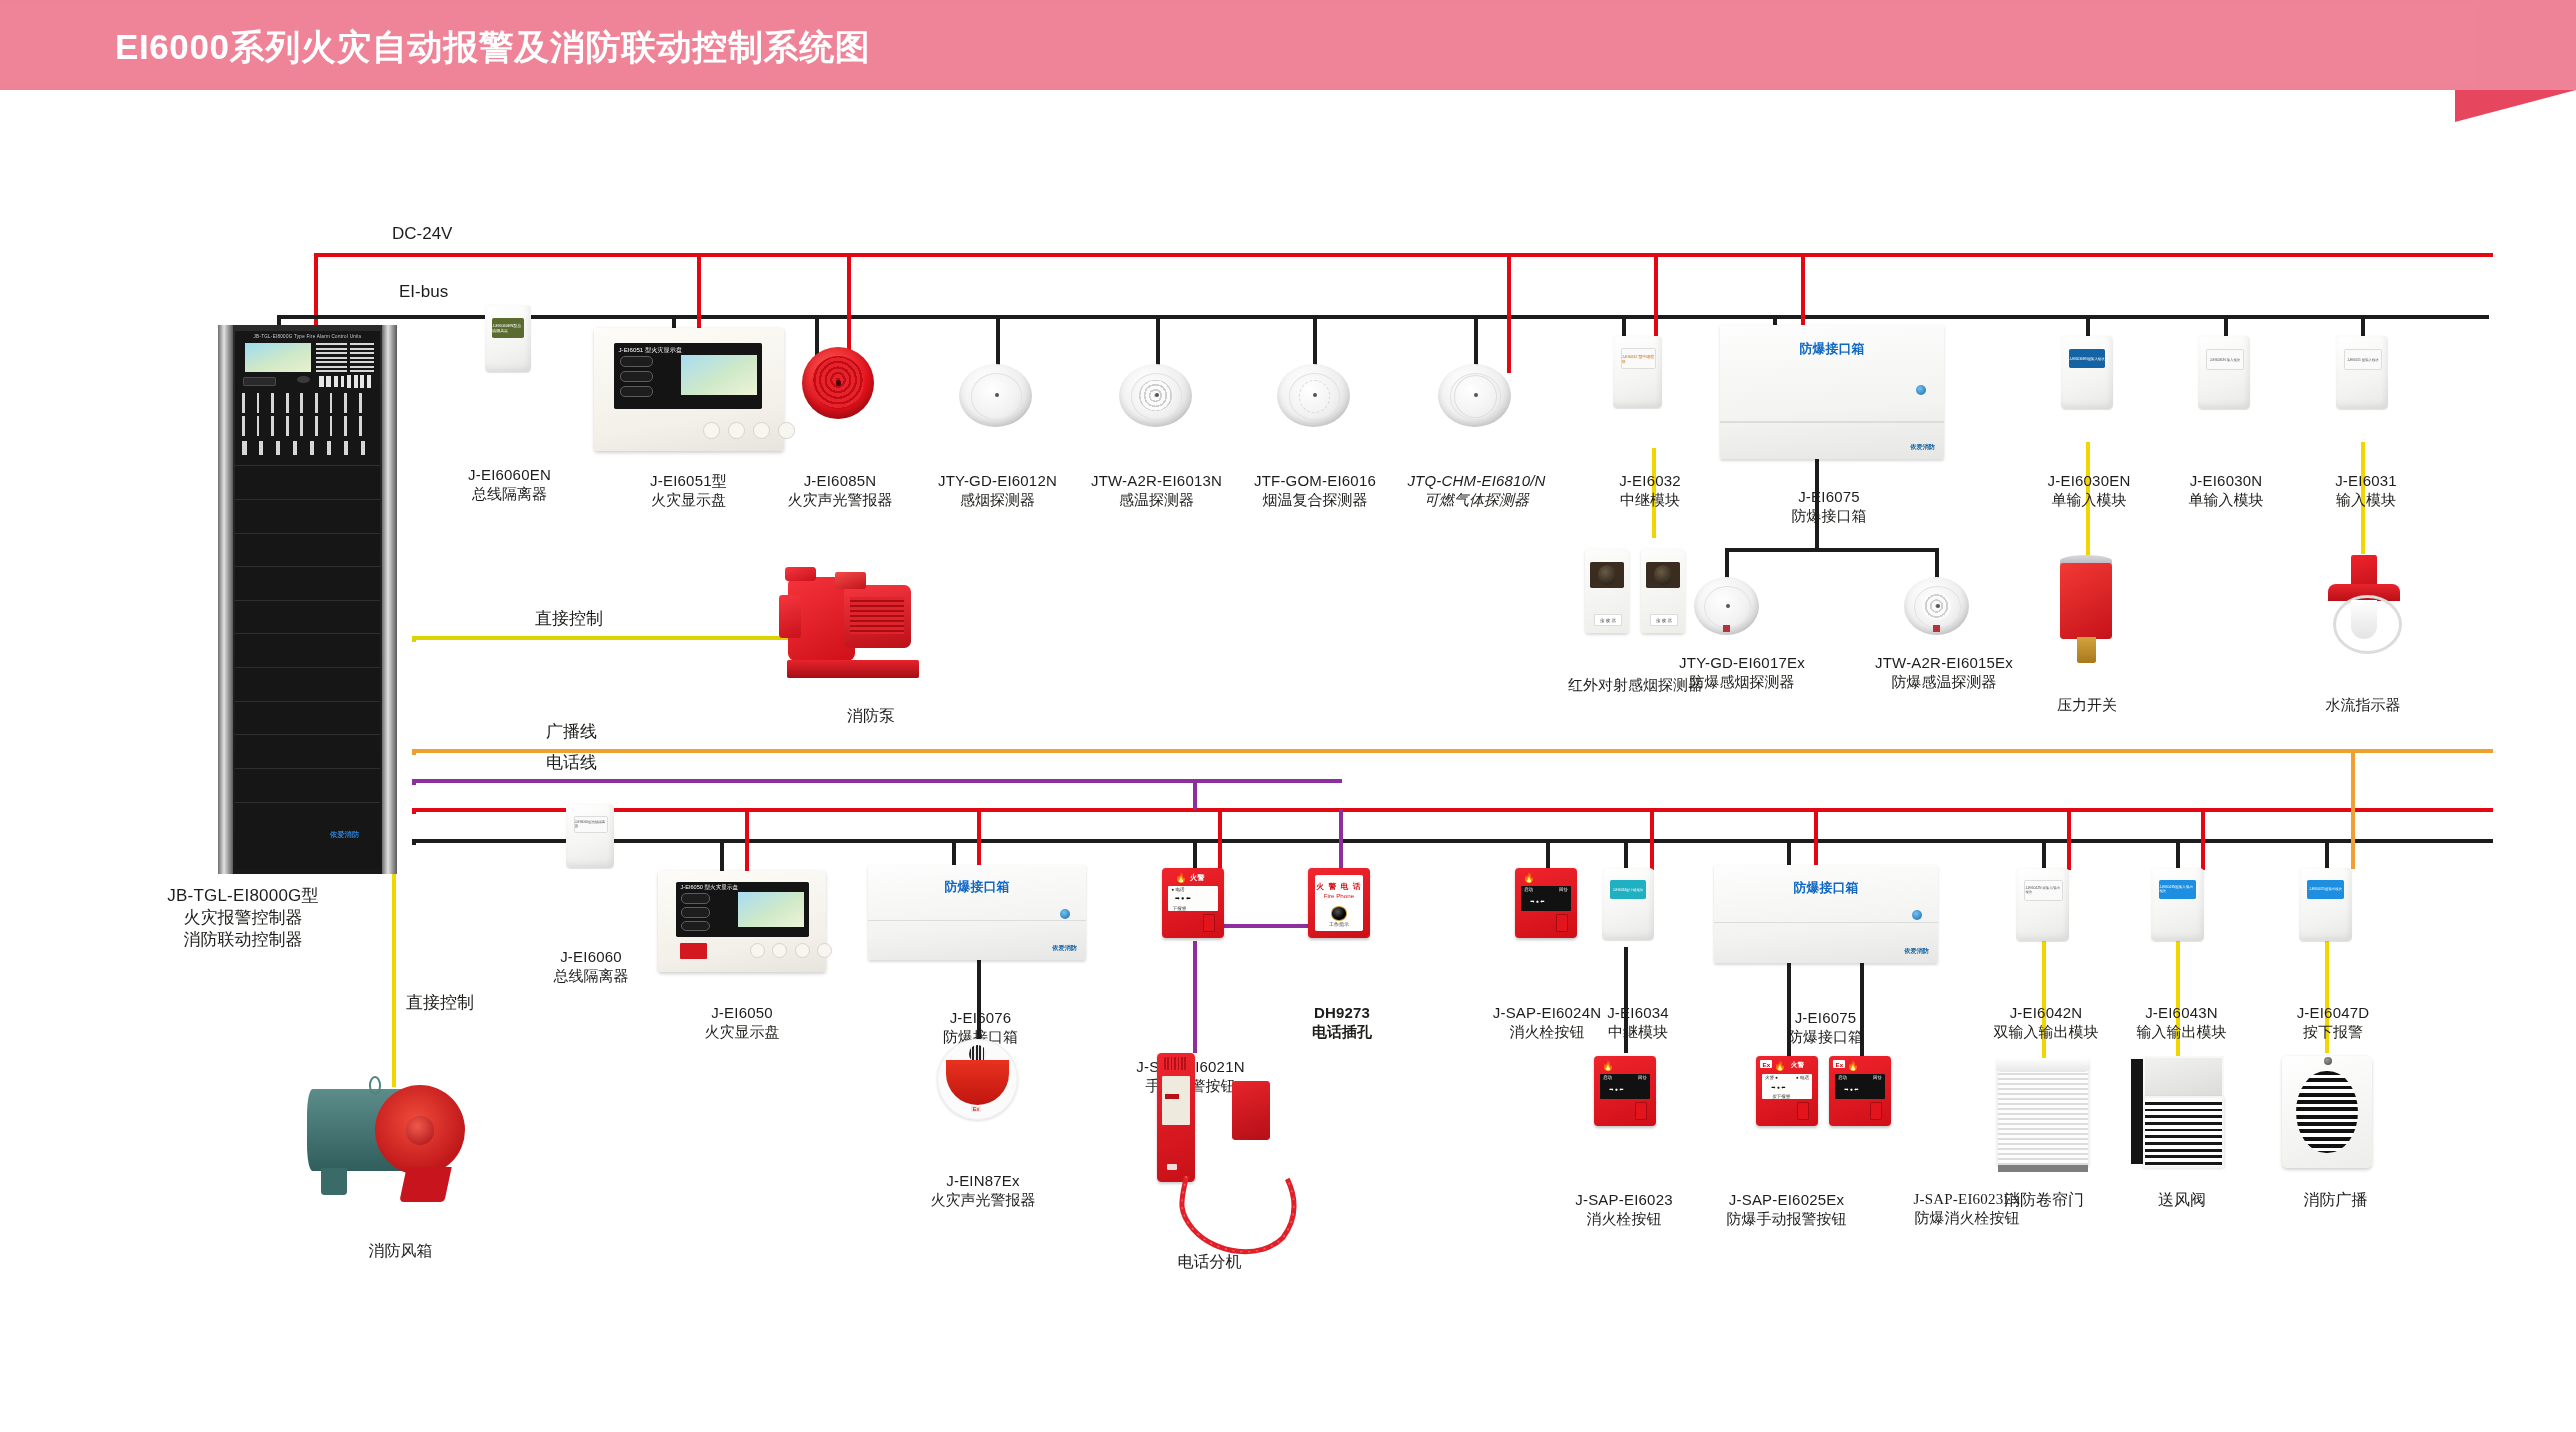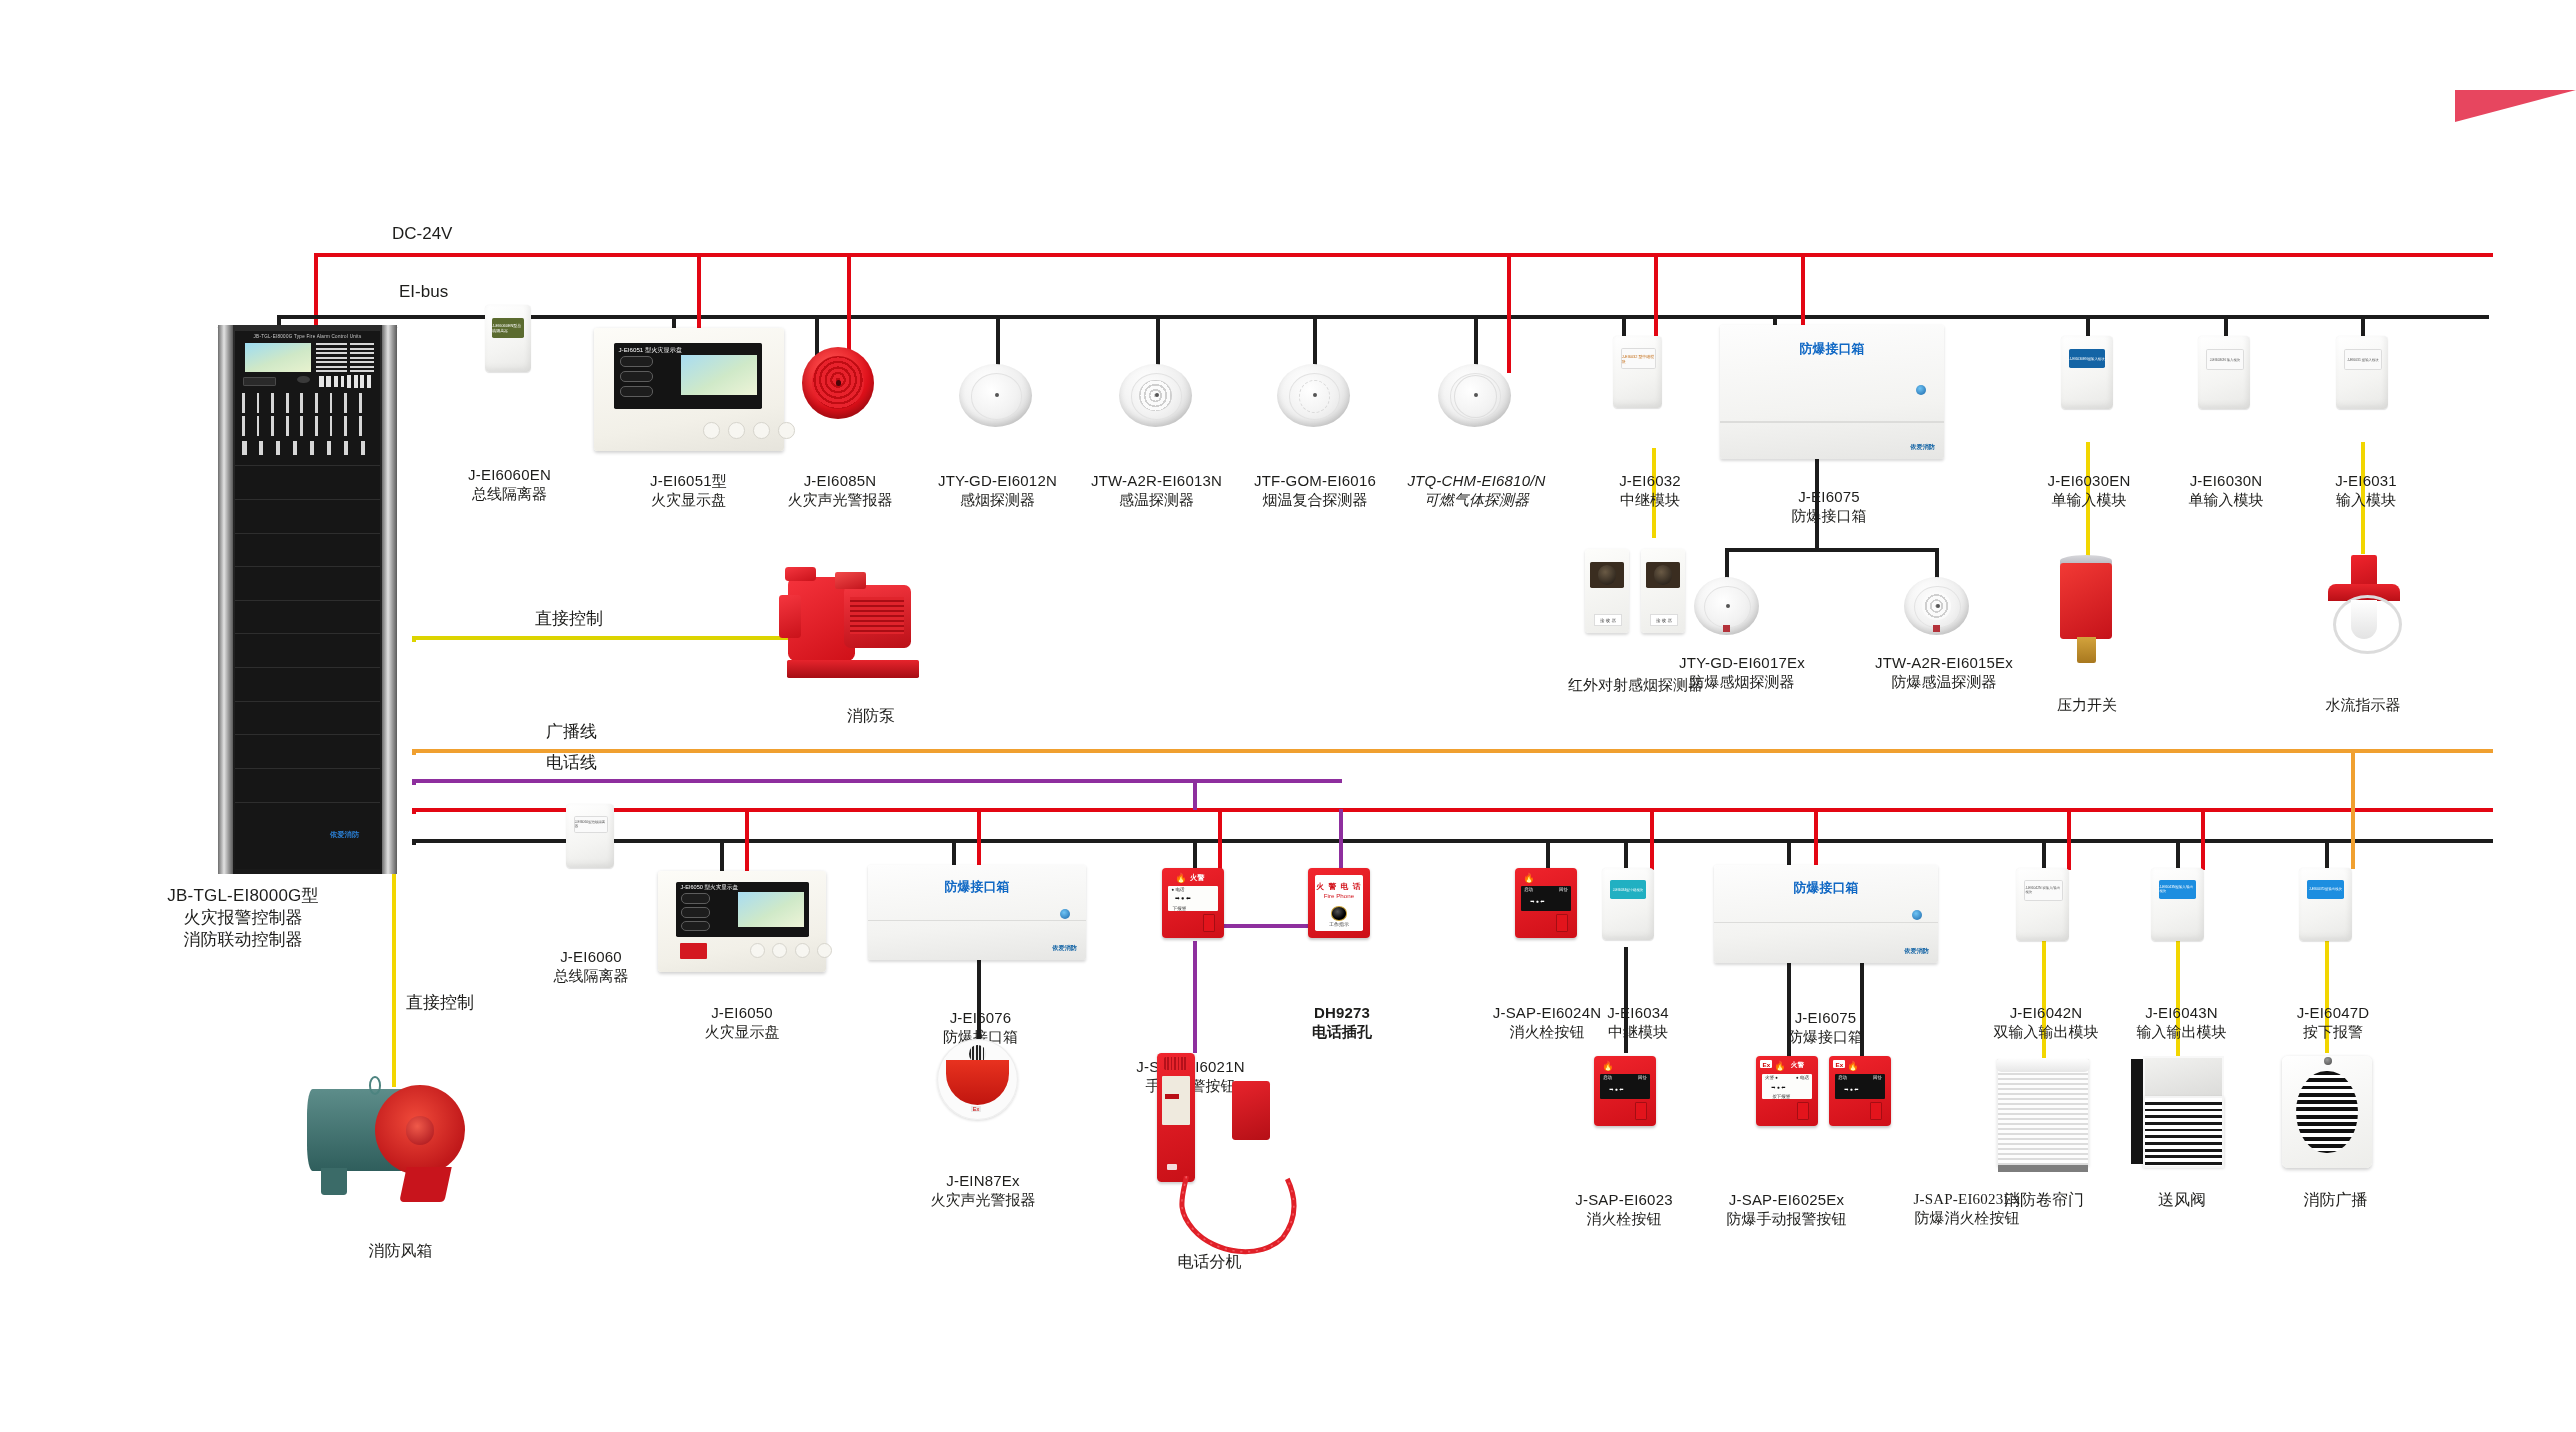--- a/index.html
+++ b/index.html
@@ -157,20 +157,24 @@
   .handset{position:absolute;background:linear-gradient(160deg,#f0252e,#c81017);border-radius:4.5px;
       box-shadow:0 1.1px 2.8px rgba(0,0,0,.2);}
   .handset .plate{position:absolute;left:14%;top:18%;width:72%;height:38%;background:#efeade;border-radius:1.1px;}
   .cradle{position:absolute;background:linear-gradient(160deg,#e8242c,#b50f16);border-radius:3.4px;}
 </style>
 </head>
 <body>
 
 <div id="page">
 
+  <div id="banner">
+    <div id="banner-inner"></div>
+    <div id="banner-title">EI6000系列火灾自动报警及消防联动控制系统图</div>
+  </div>
   <div id="banner-fold"></div>
 
   <div class="wire h red" style="left:314px;top:253px;width:2179px;"></div>
 
   <div class="wire v red" style="left:314px;top:253px;height:73px;"></div>
 
   <div class="wire h black" style="left:277px;top:315px;width:2212px;"></div>
   <div class="wire v black" style="left:277px;top:315px;height:67px;"></div>
 
   <div class="wline" style="left:392px;top:224px;">DC-24V</div>

